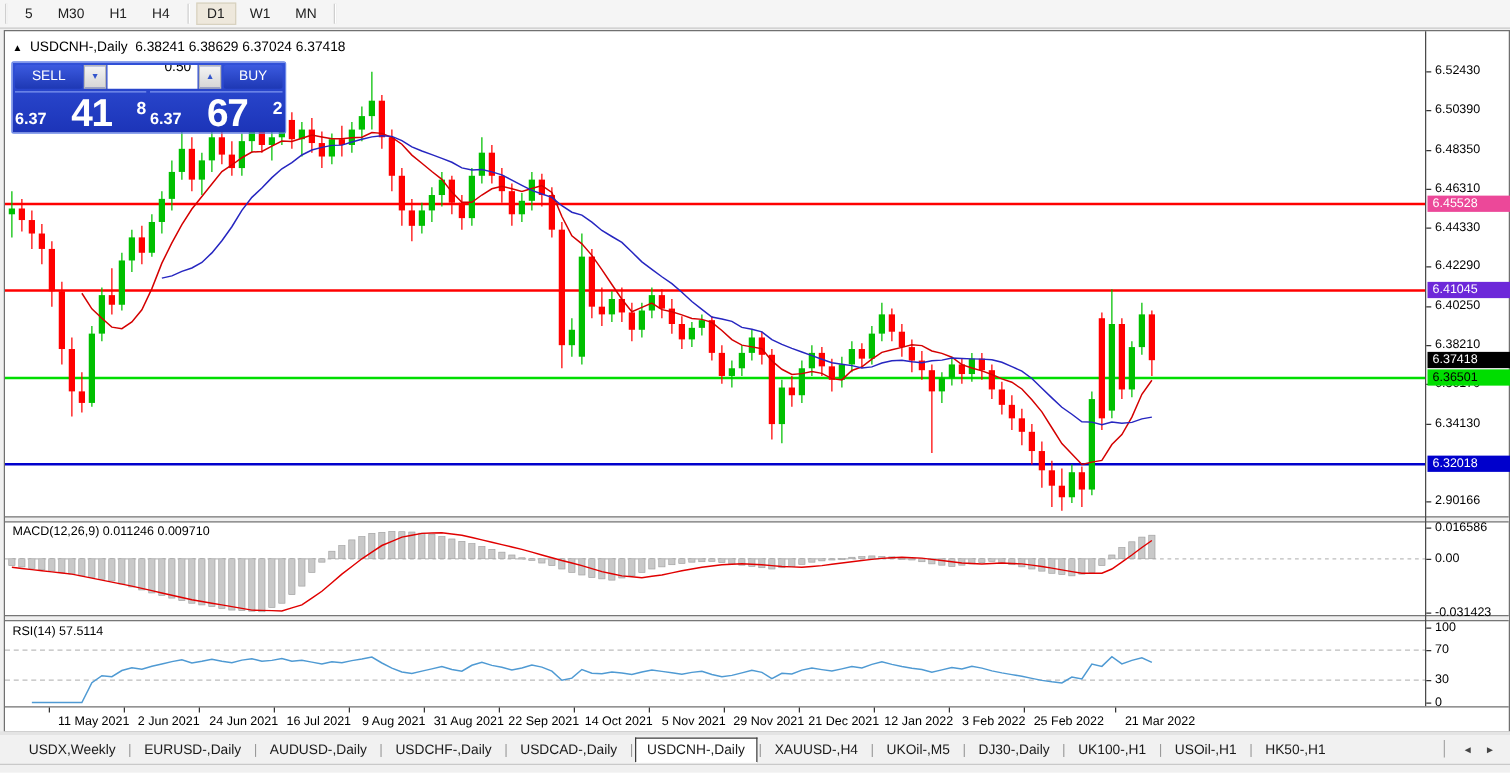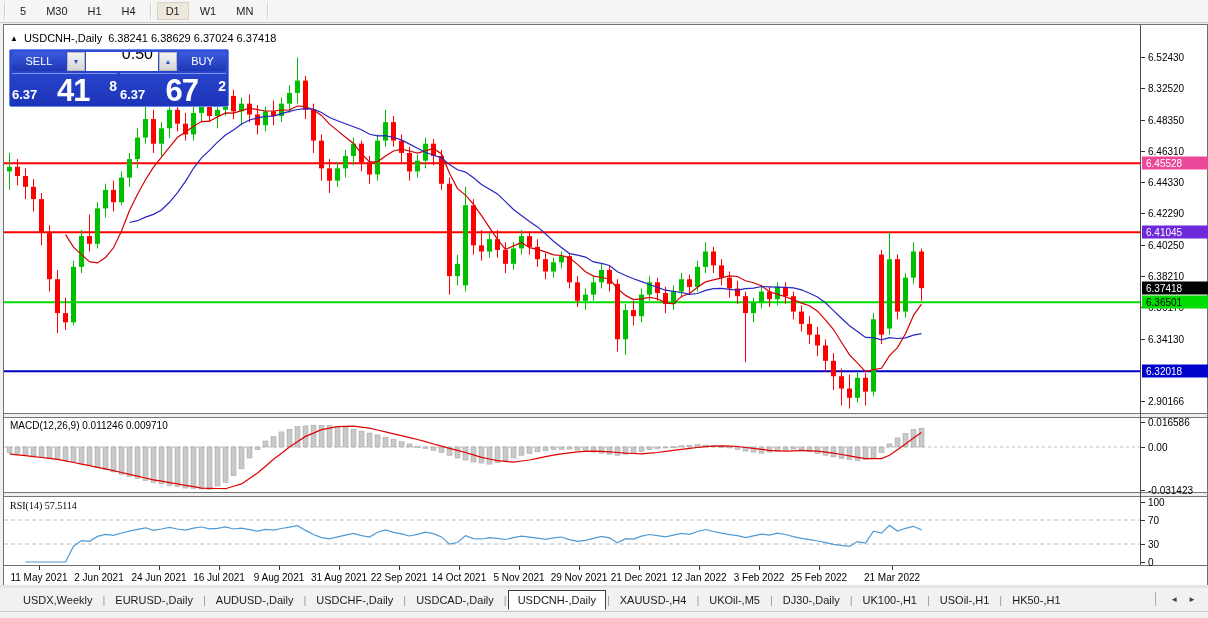--- a/index.html
+++ b/index.html
@@ -26,30 +26,30 @@
   
   .indlabel{font-size:10px;color:#000;white-space:nowrap;}
   
   #tradepanel{left:5px;top:24px;width:220px;height:58px;background:linear-gradient(#3050d8,#1c34b8);border:1px solid #6a86e8;border-radius:2px;box-sizing:border-box;}
   .tp-btn{top:2px;height:19px;background:linear-gradient(#3b5ae0,#1e38b4);color:#fff;font-size:11px;text-align:center;line-height:19px;border-radius:2px;cursor:pointer;}
   #sell-btn{left:2px;width:54px;}
   #buy-btn{left:169px;width:47px;}
   .spin{top:2px;width:18px;height:19px;background:linear-gradient(#f4f4f4,#d6d6d6);border:1px solid #b8b8b8;box-sizing:border-box;color:#3355cc;font-size:7px;text-align:center;line-height:17px;cursor:pointer;}
   #spin-down{left:57px;}
   #spin-up{left:149px;}
-  #vol{left:76px;top:2px;width:72px;height:19px;border:none;background:#fff;font-size:16px;text-align:right;padding:0 5px 16px 0;font-family:"Liberation Sans",sans-serif;color:#000;box-sizing:border-box;}
+  #vol{left:76px;top:2px;width:72px;height:19px;border:none;background:#fff;font-size:11px;text-align:right;padding:0 5px 16px 0;font-family:"Liberation Sans",sans-serif;color:#000;box-sizing:border-box;}
   .bigprice{top:23px;height:33px;border-top:1px solid #7e96f0;color:#fff;display:flex;align-items:flex-end;justify-content:space-between;padding-bottom:1px;box-sizing:border-box;}
   #sell-big{left:2px;width:105px;}
   #buy-big{left:110px;width:106px;}
   .pp{font-size:13px;font-weight:bold;line-height:20px;}
   .pb{font-size:31px;font-weight:bold;line-height:29px;letter-spacing:-1px;}
   .ps{font-size:14px;font-weight:bold;position:relative;top:-11px;}
   
   .dtick{width:1px;height:4px;background:#333;top:541px;}
-  .dlabel{top:547px;font-size:10px;color:#000;transform:translateX(-50%);white-space:nowrap;}
+  .dlabel{top:547px;font-size:10px;color:#000;transform:translateX(-50%);white-space:nowrap;margin-left:36px;}
   
   #tabgap{left:0;top:585px;width:1208px;height:3px;background:#e4e4e4;}
   #tabbar{left:0;top:588px;width:1208px;height:24px;background:#f1f1f1;display:flex;align-items:center;font-size:11px;color:#1a1a1a;border-bottom:1px solid #c9c9c9;box-sizing:border-box;padding-left:14px;}
   .tab{padding:3px 9px;cursor:pointer;white-space:nowrap;}
   .tab.active{background:#fff;border:1px solid #3c3c3c;border-bottom:1px solid #fff;font-weight:normal;}
   .tabsep{color:#9a9a9a;padding:0 1px;}
   #tab-arrows{position:absolute;right:12px;top:592px;display:flex;gap:10px;align-items:center;}
   .tab-arrow{font-size:8px;color:#444;cursor:pointer;}
   #tabarr-sep{width:1px;height:14px;background:#aaa;margin-right:4px;}
   #bottomstrip{left:0;top:612px;width:1208px;height:6px;background:#f0f0f0;}
@@ -453,27 +453,27 @@
         <span class="ps">8</span>
     </div>
     <div class="abs bigprice" id="buy-big">
       <span class="pp">6.37</span>
         <span class="pb">67</span>
         <span class="ps">2</span>
     </div>
   </div>
 
   <div class="abs indlabel" style="left:6px;top:395px;">MACD(12,26,9) 0.011246 0.009710</div>
-  <div class="abs indlabel" style="left:6px;top:475px;font-family:Liberation Serif, serif;">RSI(14) 57.5114</div>
+  <div class="abs indlabel" style="left:6px;top:475px;">RSI(14) 57.5114</div>
 
   <div class="abs" id="price-axis" style="left:0;top:0;width:1203px;height:540px;pointer-events:none;">
       <div class="abs ytick-dash" style="top: 32px;"></div>
       <div class="abs ytick-label" style="top: 32px;">6.52430</div>
       <div class="abs ytick-dash" style="top: 63.416px;"></div>
-      <div class="abs ytick-label" style="top: 63.416px;">8.32520</div>
+      <div class="abs ytick-label" style="top: 63.416px;">6.50390</div>
       <div class="abs ytick-dash" style="top: 94.832px;"></div>
       <div class="abs ytick-label" style="top: 94.832px;">6.48350</div>
       <div class="abs ytick-dash" style="top: 126.248px;"></div>
       <div class="abs ytick-label" style="top: 126.248px;">6.46310</div>
       <div class="abs ytick-dash" style="top: 156.74px;"></div>
       <div class="abs ytick-label" style="top: 156.74px;">6.44330</div>
       <div class="abs ytick-dash" style="top: 188.156px;"></div>
       <div class="abs ytick-label" style="top: 188.156px;">6.42290</div>
       <div class="abs ytick-dash" style="top: 219.572px;"></div>
       <div class="abs ytick-label" style="top: 219.572px;">6.40250</div>

